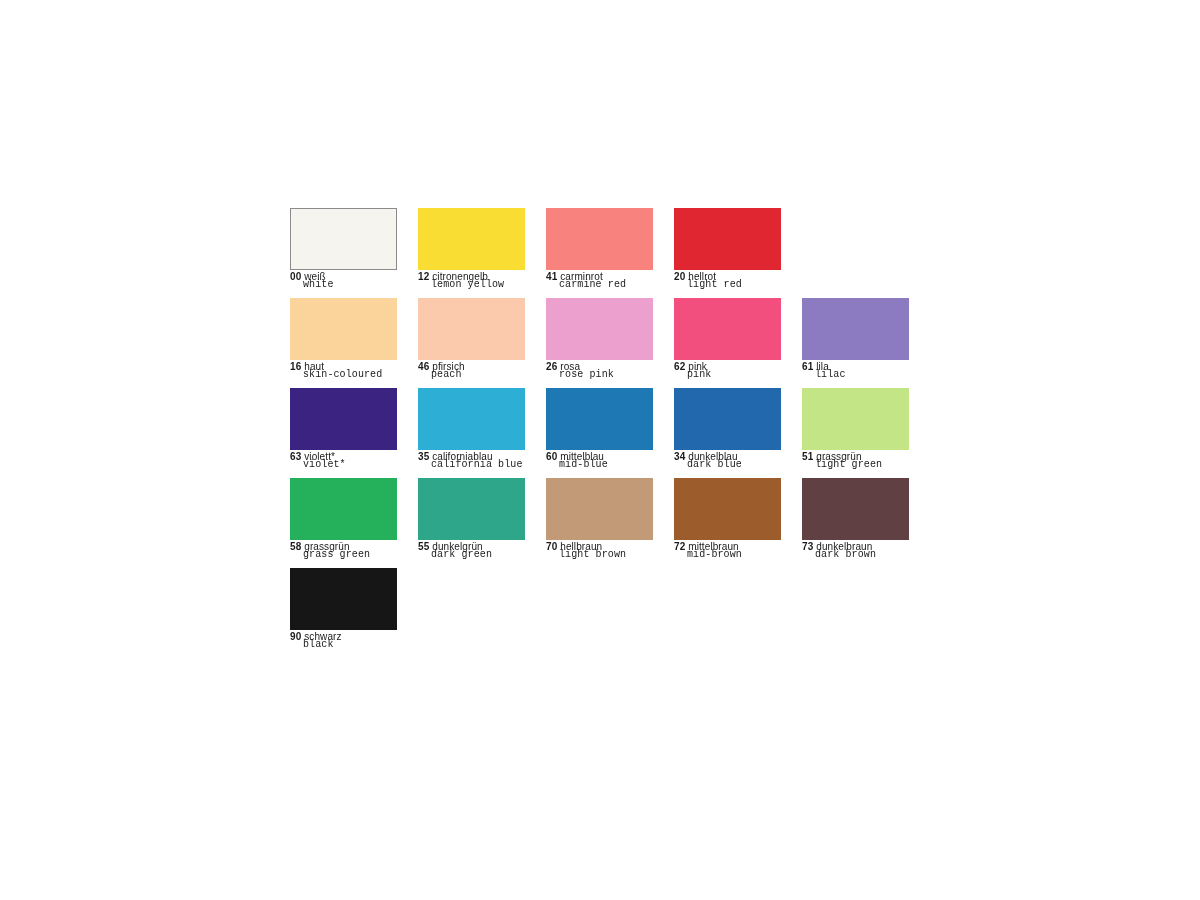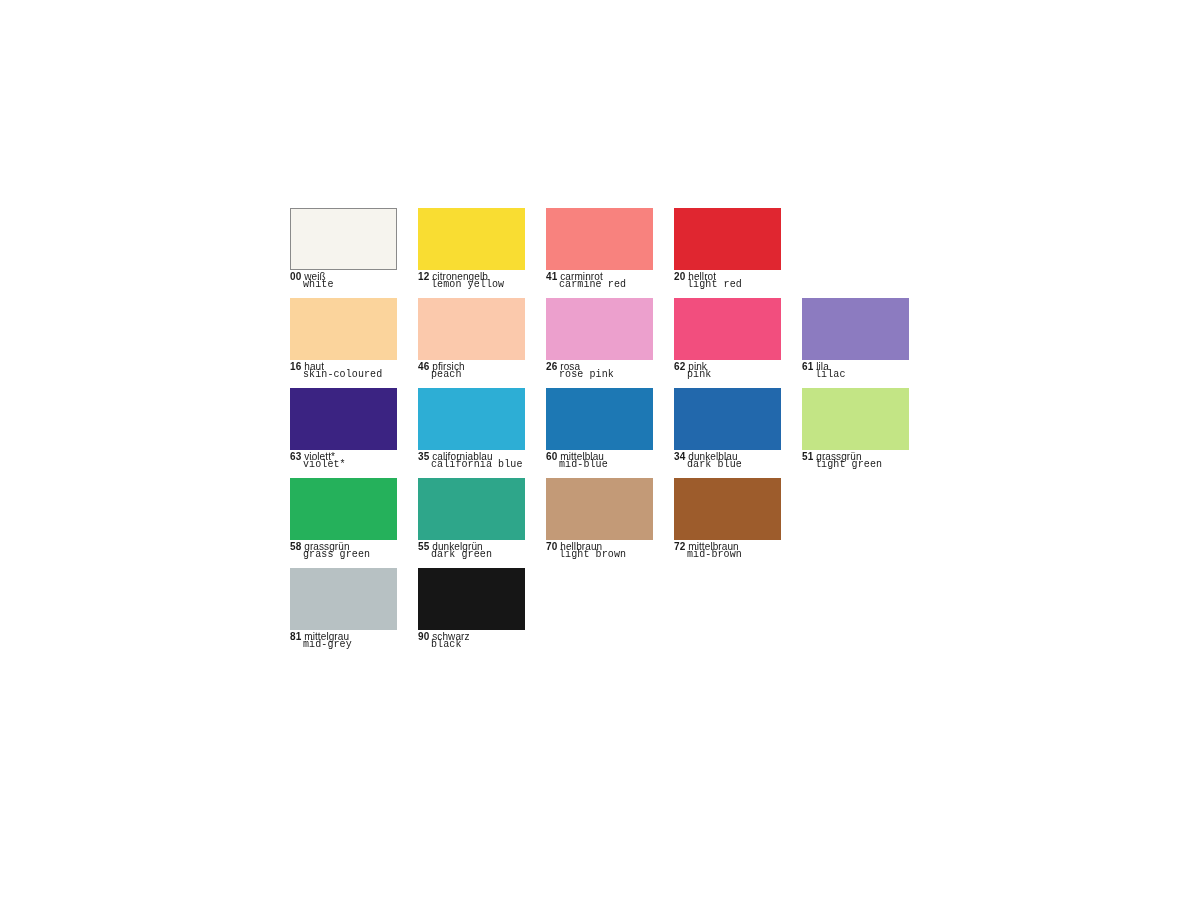--- a/index.html
+++ b/index.html
@@ -204,29 +204,29 @@
             <span class="line2">light brown</span>
           </div>
         </div>
         <div class="swatch-cell">
           <div class="swatch-chip" style="background: rgb(157, 92, 44);"></div>
           <div class="swatch-label">
             <span class="line1"><span class="code">72</span> <span class="name-de">mittelbraun</span></span>
             <span class="line2">mid-brown</span>
           </div>
         </div>
-      </div>
-      <div class="swatch-row">
-        <div class="swatch-cell">
-          <div class="swatch-chip" style="background: rgb(183, 193, 195);"></div>
-          <div class="swatch-label">
-            <span class="line1"><span class="code">81</span> <span class="name-de">mittelgrau</span></span>
-            <span class="line2">mid-grey</span>
-          </div>
-        </div>
+        <div class="swatch-cell">
+          <div class="swatch-chip" style="background: rgb(97, 64, 68);"></div>
+          <div class="swatch-label">
+            <span class="line1"><span class="code">73</span> <span class="name-de">dunkelbraun</span></span>
+            <span class="line2">dark brown</span>
+          </div>
+        </div>
+      </div>
+      <div class="swatch-row">
         <div class="swatch-cell">
           <div class="swatch-chip" style="background: rgb(22, 22, 22);"></div>
           <div class="swatch-label">
             <span class="line1"><span class="code">90</span> <span class="name-de">schwarz</span></span>
             <span class="line2">black</span>
           </div>
         </div>
         <div class="swatch-cell empty"></div>
         <div class="swatch-cell empty"></div>
         <div class="swatch-cell empty"></div>

